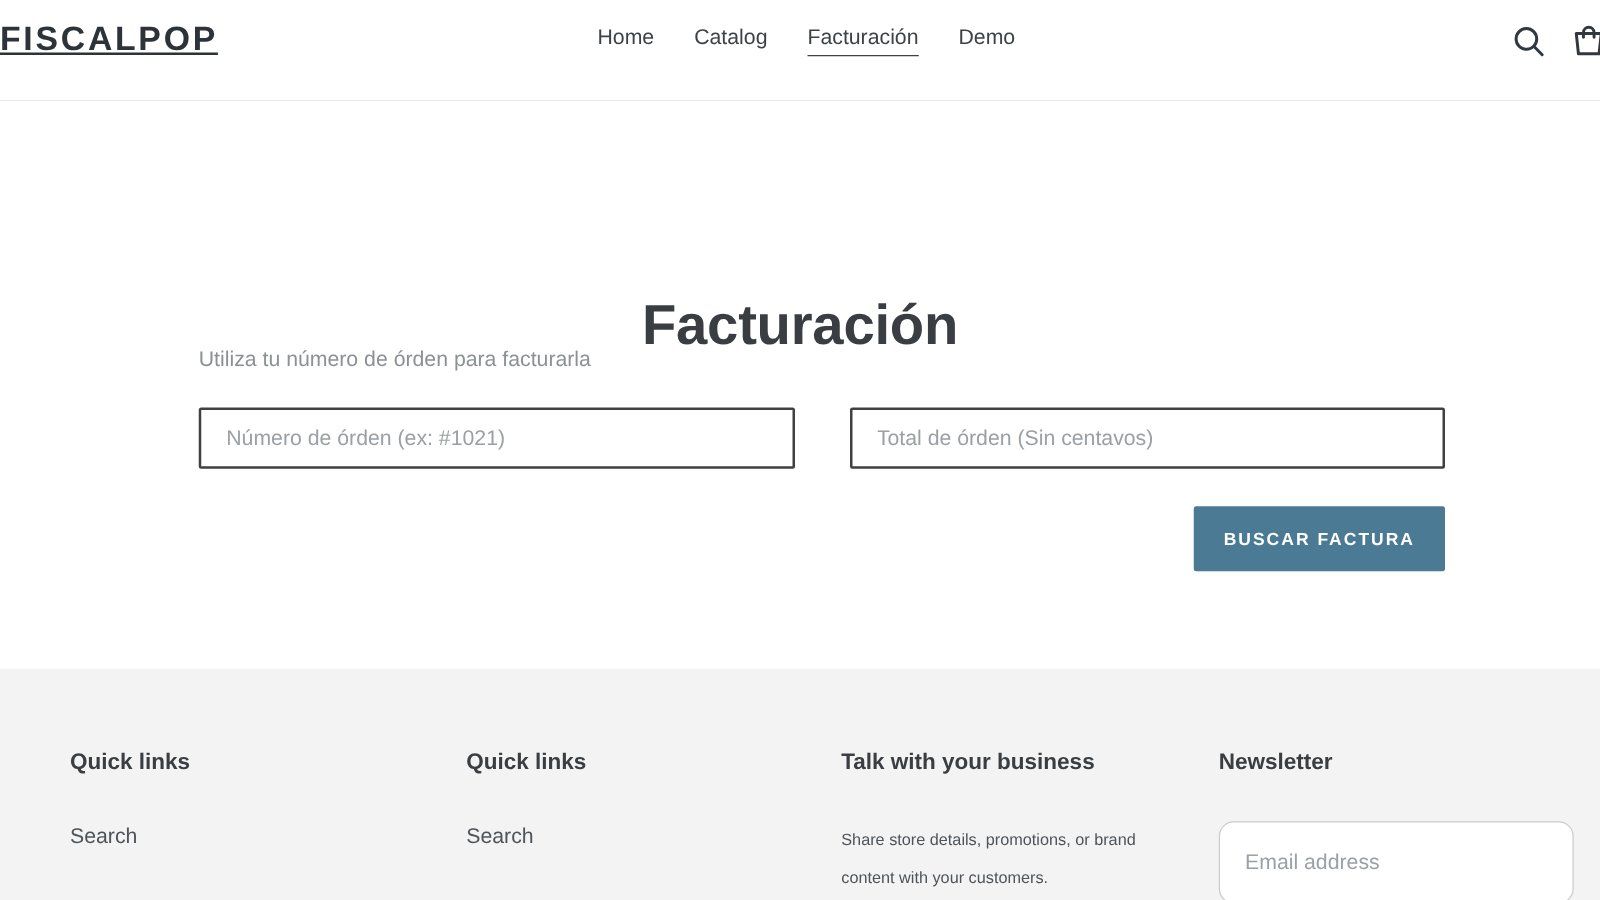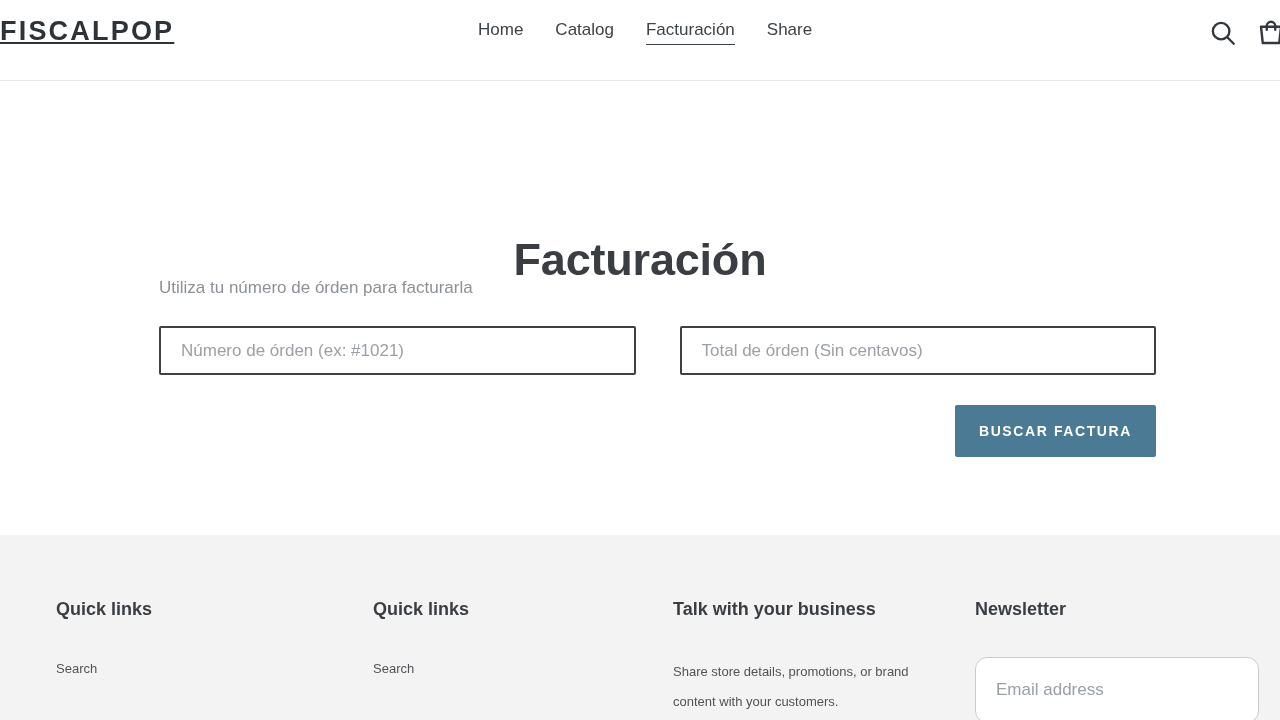--- a/index.html
+++ b/index.html
@@ -161,21 +161,21 @@
   .fcol-4 { width: 300px; }
   .footer-heading {
     font-size: 18px;
     font-weight: 700;
     color: #3a3e43;
     line-height: 24px;
     margin: 0 0 36px 0;
   }
   .footer-link {
     display: block;
-    font-size: 13px;
+    font-size: 17px;
     color: #4f5459;
     text-decoration: none;
     line-height: 24px;
   }
   .footer-text {
     font-size: 13px;
     color: #4f5459;
     line-height: 30px;
     margin: 0;
     width: 268px;
@@ -197,21 +197,21 @@
 </head>
 <body>
 
 <header class="site-header">
   <a class="logo" href="#">FISCALPOP</a>
 
   <nav class="main-nav">
     <a class="nav-link" href="#">Home</a>
     <a class="nav-link" href="#">Catalog</a>
     <a class="nav-link active" href="#">Facturación</a>
-    <a class="nav-link" href="#">Share</a>
+    <a class="nav-link" href="#">Demo</a>
   </nav>
 
   <div class="header-icons">
     <button class="icon-btn" aria-label="Search">
       <svg width="30" height="30" viewBox="0 0 24 24" fill="none" stroke="#32383d" stroke-width="1.9" stroke-linecap="round">
         <circle cx="10.5" cy="10.5" r="6.6"></circle>
         <line x1="15.4" y1="15.4" x2="20.6" y2="20.6"></line>
       </svg>
     </button>
     <button class="icon-btn" aria-label="Cart">

